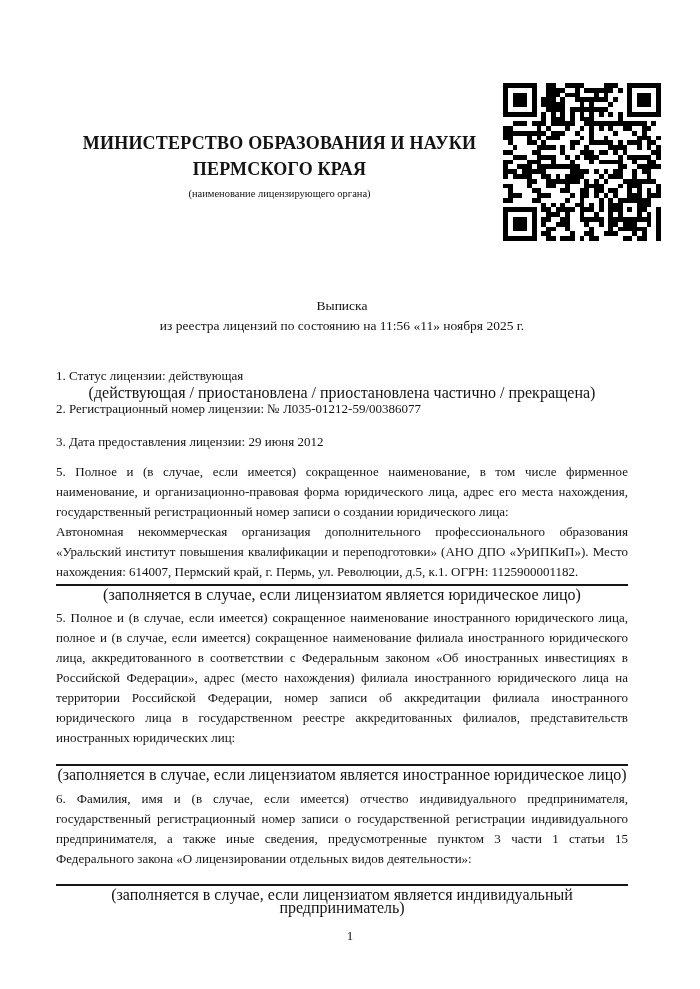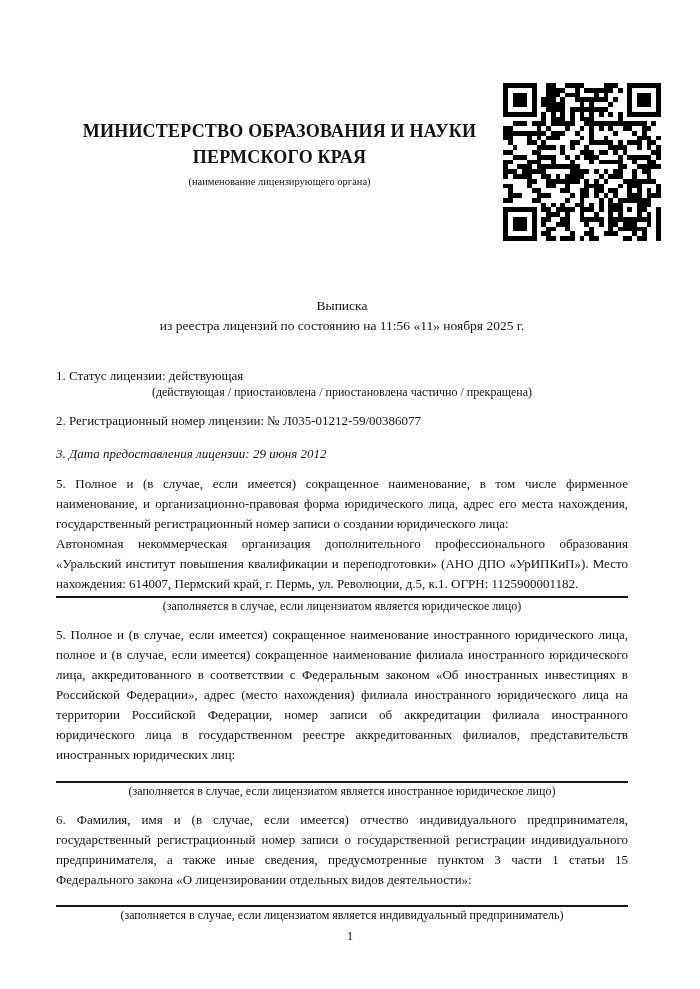--- a/index.html
+++ b/index.html
@@ -9,21 +9,21 @@
     height: 989px;
     background: #ffffff;
     font-family: "Liberation Serif", "DejaVu Serif", serif;
     color: #131313;
     overflow: hidden;
   }
   
   .ministry {
     position: absolute;
     left: 52px;
-    top: 118px;
+    top: 130px;
     width: 455px;
     text-align: center;
   }
   .ministry-name {
     font-weight: 700;
     font-size: 18px;
     line-height: 26px;
     letter-spacing: 0.2px;
   }
   .ministry-caption {
@@ -44,31 +44,31 @@
     left: 56px;
     top: 296px;
     width: 572px;
     font-size: 13px;
     line-height: 20px;
   }
   .doc-title { text-align: center; margin: 0; font-size: 13.5px; }
   .para { margin: 0; text-align: justify; }
   .line { margin: 0; text-align: left; }
   .caption {
-    margin: 12px;
-    font-size: 12px;
+    margin: 0;
+    font-size: 16px;
     line-height: 13px;
     text-align: center;
   }
   .rule { height: 0; border-top: 2px solid #161616; }
 
   .item1        { margin-top: 30px; }
   .caption1     { margin-top: 0; }
   .item2        { }
-  .item3        { margin-top: 13px; font-style: italic; }
+  .item3        { margin-top: 13px; }
   .item4-label  { margin-top: 10px; }
   .item4-value  { margin-top: 0; }
   .rule4        { margin-top: 2px; }
   .caption4     { margin-top: 2px; }
   .item5-label  { margin-top: 7px; }
   .rule5        { margin-top: 16px; }
   .caption5     { margin-top: 2px; }
   .item6-label  { margin-top: 8px; }
   .rule6        { margin-top: 15px; }
   .caption6     { margin-top: 2px; }

